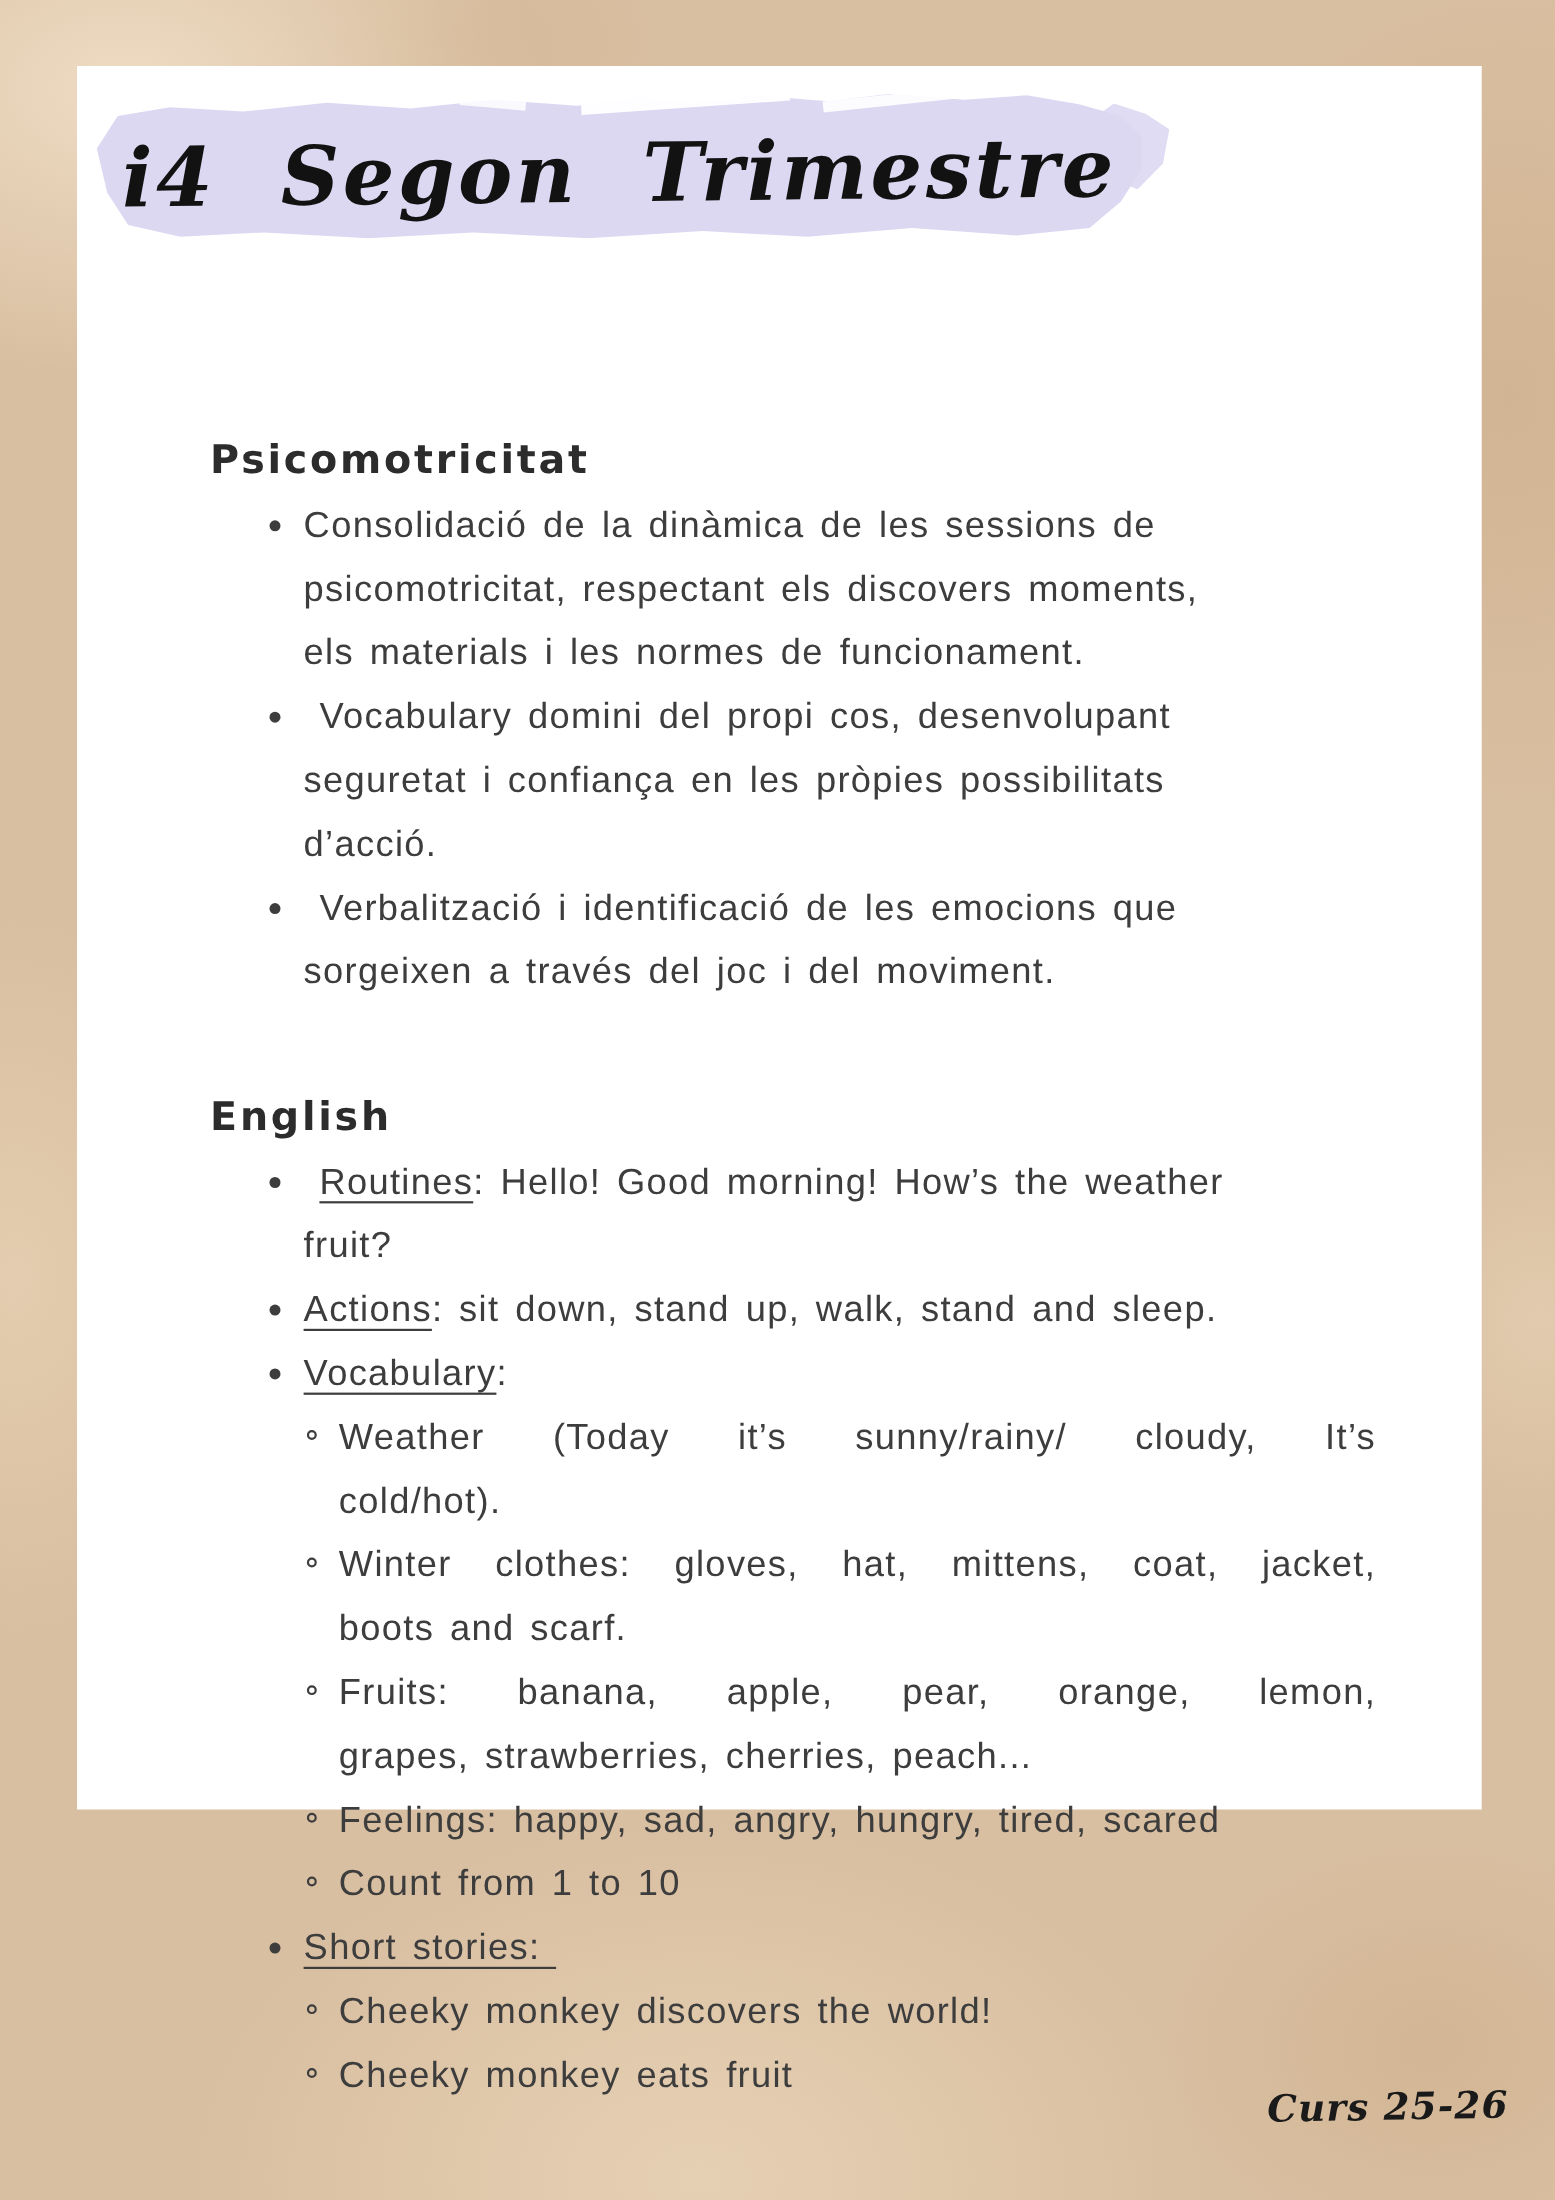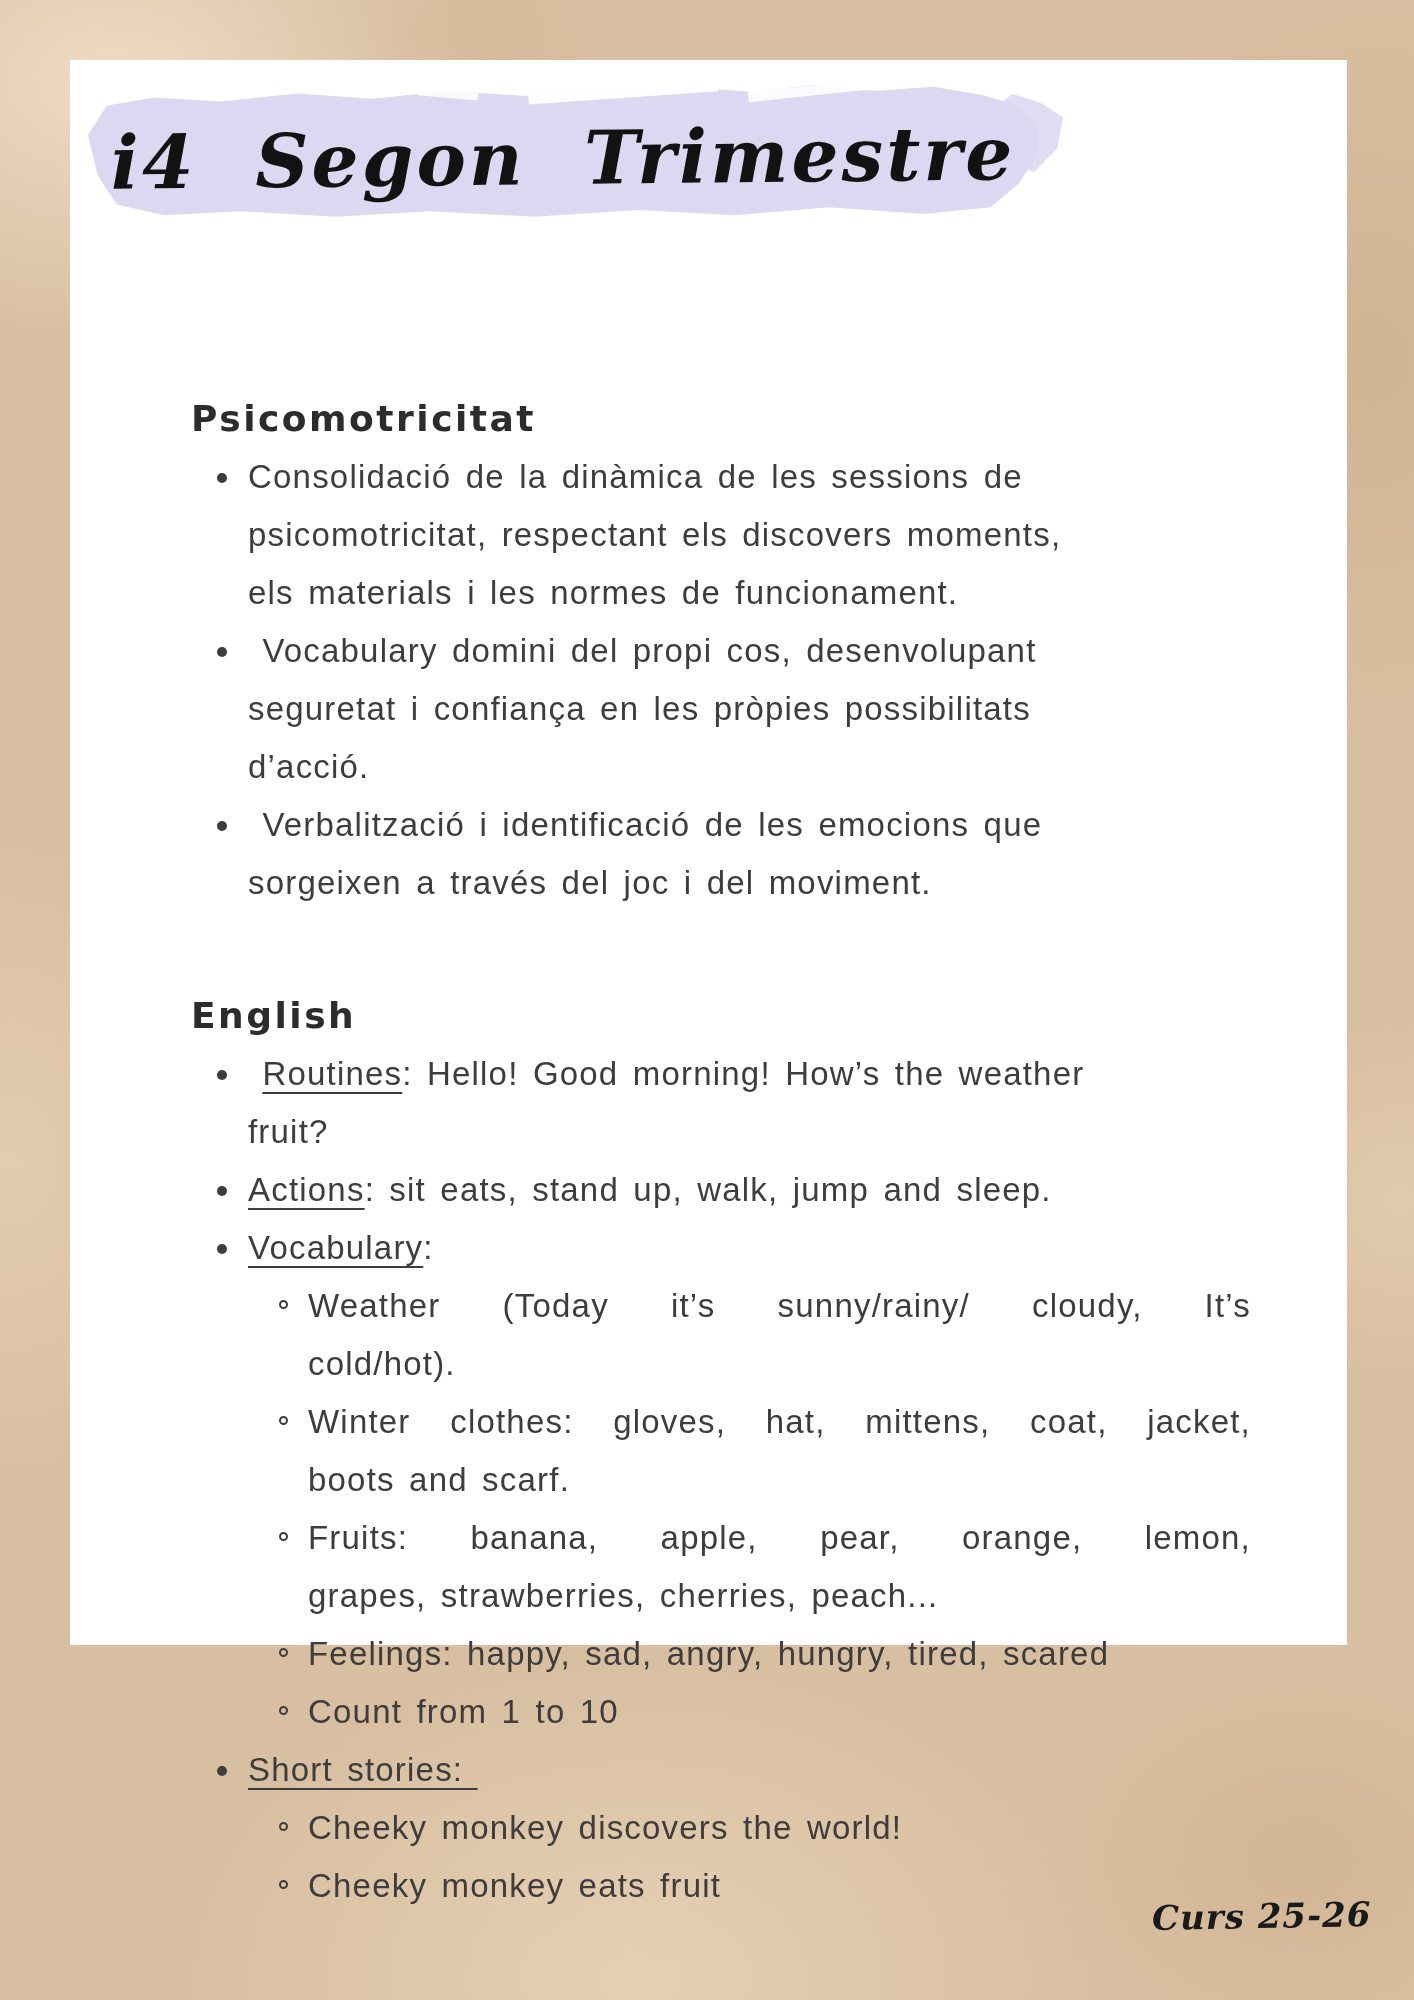--- a/index.html
+++ b/index.html
@@ -55,21 +55,21 @@
   
   .content{position:absolute;left:0;top:330px;right:0;}
   .section + .section{margin-top:75px;}
   .section-heading{
     margin:0;padding-left:121px;
     font-family:"DejaVu Sans", sans-serif;
     font-size:36px;font-weight:700;letter-spacing:2.5px;
     line-height:58px;color:#2c2c2c;
   }
   .li{position:relative;}
-  .li1{padding-left:178px;padding-right:39px;}
+  .li1{padding-left:178px;padding-right:39px;margin-left:28px;}
   .li2{padding-left:238px;padding-right:96px;}
   .li1::before{
     content:'';position:absolute;left:147px;top:25px;
     width:10px;height:10px;border-radius:50%;background:#3d3d3d;
   }
   .li2::before{
     content:'';position:absolute;left:209px;top:23px;
     width:9px;height:9px;border-radius:50%;
     border:2.5px solid #3d3d3d;background:transparent;box-sizing:border-box;
   }
@@ -122,21 +122,21 @@
           <div class="line"><span>sorgeixen a través del joc i del moviment.</span></div>
         </div>
       </div>
       <div class="section">
         <div class="section-heading">English</div>
         <div class="li li1">
           <div class="line"><span> </span><span class="u">Routines</span><span>: Hello! Good morning! How’s the weather</span></div>
           <div class="line"><span>fruit?</span></div>
         </div>
         <div class="li li1">
-          <div class="line"><span class="u">Actions</span><span>: sit eats, stand up, walk, jump and sleep.</span></div>
+          <div class="line"><span class="u">Actions</span><span>: sit down, stand up, walk, stand and sleep.</span></div>
         </div>
         <div class="li li1">
           <div class="line"><span class="u">Vocabulary</span><span>:</span></div>
         </div>
         <div class="li li2">
           <div class="line j"><span>Weather (Today it’s sunny/rainy/ cloudy, It’s</span></div>
           <div class="line"><span>cold/hot).</span></div>
         </div>
         <div class="li li2">
           <div class="line j"><span>Winter clothes: gloves, hat, mittens, coat, jacket,</span></div>

